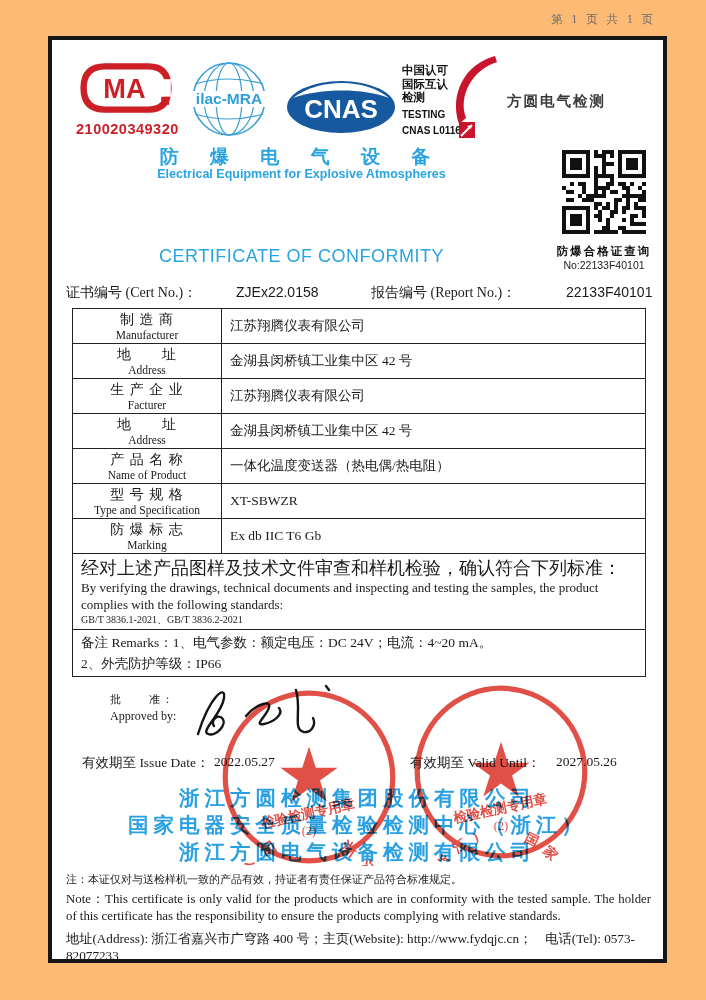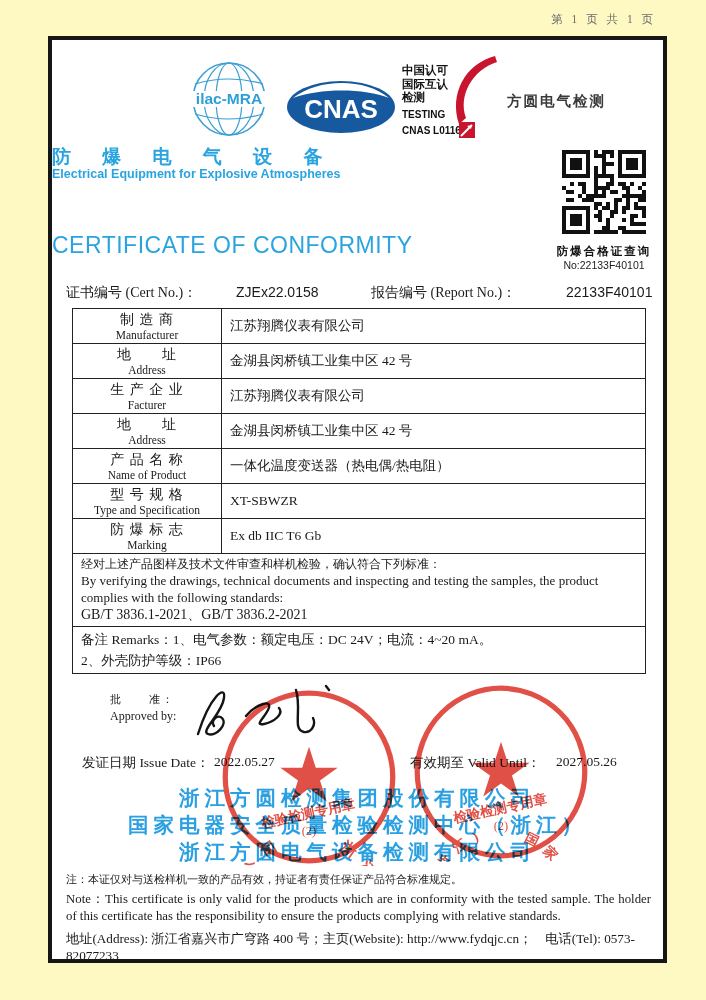--- a/index.html
+++ b/index.html
@@ -1,57 +1,57 @@
 <!DOCTYPE html>
 <html><head>
 <meta charset="utf-8">
 <style>
   html,body{margin:0;padding:0;background:#e8e8e6;}
-  .page{position:relative;width:706px;height:1000px;background:#fef9c3;margin:0 auto;
+  .page{position:relative;width:706px;height:1000px;background:#fdba74;margin:0 auto;
         font-family:"Liberation Serif",serif;color:#1a1a1a;overflow:hidden;}
   .page-num{position:absolute;top:12px;right:50px;font-size:11.5px;color:#6b6b6b;letter-spacing:3px;}
   .frame{position:absolute;left:48px;top:36px;width:611px;height:919px;border:4px solid #161616;background:#fff;}
 
   
   .cma{position:absolute;left:24px;top:20px;width:100px;text-align:center;}
   .cma-num{color:#cc1f26;font-family:"Liberation Sans",sans-serif;font-weight:bold;font-size:14.5px;letter-spacing:.5px;margin-top:1px;}
   .ilac{position:absolute;left:138px;top:20px;}
   .cnas{position:absolute;left:233px;top:40px;}
   .cnas-side{position:absolute;left:350px;top:24px;font-family:"Liberation Sans",sans-serif;}
   .cnas-side .cn{font-size:11.5px;font-weight:bold;color:#111;line-height:13.5px;font-family:Liberation Mono, monospace;}
   .cnas-side .en{font-size:10px;font-weight:bold;color:#111;line-height:12.5px;margin-top:4px;}
   .fy-logo{position:absolute;left:393px;top:14px;}
   .fy-text{position:absolute;left:455px;top:52px;font-size:14.5px;color:#3a3a3a;letter-spacing:2px;font-weight:bold;}
 
-  .center-col{position:absolute;left:0;right:112px;text-align:left;}
+  .center-col{position:absolute;left:0;right:112px;text-align:center;}
   .blue{color:#2aa4e0;}
   .t-cn{top:104px;font-family:"Liberation Sans",sans-serif;font-weight:bold;font-size:19px;letter-spacing:13px;}
   .t-en{top:127px;font-family:"Liberation Sans",sans-serif;font-weight:bold;font-size:12.5px;}
   .t-cert-cn{top:145px;font-family:"Liberation Sans",sans-serif;font-weight:bold;font-size:45px;letter-spacing:26px;}
-  .t-cert-en{top:192px;font-family:"Liberation Sans",sans-serif;font-size:23px;letter-spacing:.5px;}
+  .t-cert-en{top:206px;font-family:"Liberation Sans",sans-serif;font-size:18px;letter-spacing:.5px;}
 
   .qr-block{position:absolute;right:8px;top:106px;width:102px;text-align:center;}
   .qr-caption{font-family:"Liberation Sans",sans-serif;font-weight:bold;font-size:11.5px;letter-spacing:2px;margin-top:2px;color:#111;}
   .qr-no{font-family:"Liberation Sans",sans-serif;font-size:10.5px;color:#222;}
 
   .cert-line{position:absolute;top:244px;left:14px;right:10px;font-size:14px;}
   .cert-line span{position:absolute;white-space:nowrap;}
   .cl-l1{left:0;} .cl-v1{left:170px;font-family:"Liberation Sans",sans-serif;} .cl-l2{left:305px;} .cl-v2{left:500px;font-family:"Liberation Sans",sans-serif;}
 
   table.main{position:absolute;left:20px;top:268px;width:574px;border-collapse:collapse;table-layout:fixed;}
   table.main td{border:1.5px solid #222;padding:2px 8px;vertical-align:middle;}
   td.lab{width:132px;text-align:center;padding:2px 4px;}
   .lab-cn{font-size:14px;letter-spacing:1px;}
   .lab-en{font-size:11.5px;line-height:12px;}
   td.val{font-size:13.5px;padding-left:12px;}
   tr.r{height:33px;}
   td.std{padding:4px 8px;}
-  .std-cn{font-size:12px;}
+  .std-cn{font-size:18px;}
   .std-en{font-size:13px;line-height:16.5px;}
-  .std-codes{font-size:14px;}
+  .std-codes{font-size:10px;}
   td.rem{padding:4px 8px;font-size:13.5px;line-height:21px;}
 
   .approve{position:absolute;left:58px;top:652px;}
   .ap-cn{font-size:11px;letter-spacing:2px;}
   .ap-en{font-size:12px;margin-top:2px;}
   .signature{position:absolute;left:128px;top:636px;}
 
   .dates{position:absolute;top:714px;left:0;right:0;font-size:13.5px;}
   .dates span{position:absolute;white-space:nowrap;}
   .dt-l1{left:30px;} .dt-v1{left:162px;} .dt-l2{left:358px;} .dt-v2{left:504px;}
@@ -68,20 +68,29 @@
   .addr{position:absolute;left:14px;right:10px;top:890px;font-size:13.2px;}
 </style>
 </head>
 <body>
 
 <div class="page">
   <div class="page-num">第 1 页 共 1 页</div>
 
   <div class="frame">
 
+    <div class="cma">
+      <svg width="96" height="56" viewBox="0 0 120 66">
+        <path d="M34,6 H88 Q113,6 113,33 Q113,60 88,60 H34 Q7,60 7,33 Q7,6 34,6 Z" fill="none" stroke="#cc1f26" stroke-width="8"></path>
+        <rect x="100" y="22" width="16" height="22" fill="#fff"></rect>
+        <rect x="104" y="44" width="10" height="10" fill="#cc1f26"></rect>
+        <text x="58" y="45" text-anchor="middle" font-family="Liberation Sans,sans-serif" font-weight="bold" font-size="34" fill="#cc1f26">MA</text>
+      </svg>
+      <div class="cma-num">210020349320</div>
+    </div>
 
     <div class="ilac">
       <svg width="78" height="78" viewBox="0 0 78 78">
         <circle cx="39" cy="39" r="36" fill="none" stroke="#3b9fd4" stroke-width="1.6"></circle>
         <ellipse cx="39" cy="39" rx="25" ry="36" fill="none" stroke="#3b9fd4" stroke-width="1.2"></ellipse>
         <ellipse cx="39" cy="39" rx="13" ry="36" fill="none" stroke="#3b9fd4" stroke-width="1.2"></ellipse>
         <path d="M5,24 Q39,14 73,24" fill="none" stroke="#3b9fd4" stroke-width="1.2"></path>
         <path d="M5,54 Q39,64 73,54" fill="none" stroke="#3b9fd4" stroke-width="1.2"></path>
         <rect x="2" y="31" width="74" height="16" fill="#fff"></rect>
         <text x="39" y="44" text-anchor="middle" font-family="Liberation Sans,sans-serif" font-weight="bold" font-size="15.5" fill="#2f9fd8">ilac-MRA</text>
@@ -341,21 +350,21 @@
         <g fill="none" stroke="#141414" stroke-width="2.4" stroke-linecap="round">
           <path d="M18,58 C30,20 46,8 44,22 C42,38 20,55 28,58 C36,61 48,48 42,42 C38,38 30,44 34,50"></path>
           <path d="M66,40 C76,28 94,22 88,34 C84,42 74,50 84,48 C94,46 104,38 99,32"></path>
           <path d="M116,14 C122,34 112,54 124,56 C132,57 136,48 133,42"></path>
           <path d="M146,10 l3,4"></path>
         </g>
       </svg>
     </div>
 
     <div class="dates">
-      <span class="dt-l1">发证日期 Issue Date：</span>
+      <span class="dt-l1">有效期至 Issue Date：</span>
       <span class="dt-v1">2022.05.27</span>
       <span class="dt-l2">有效期至 Valid Until：</span>
       <span class="dt-v2">2027.05.26</span>
     </div>
 
     <div class="issuers">
       <div>浙江方圆检测集团股份有限公司</div>
       <div>国家电器安全质量检验检测中心（浙江）</div>
       <div>浙江方圆电气设备检测有限公司</div>
     </div>

